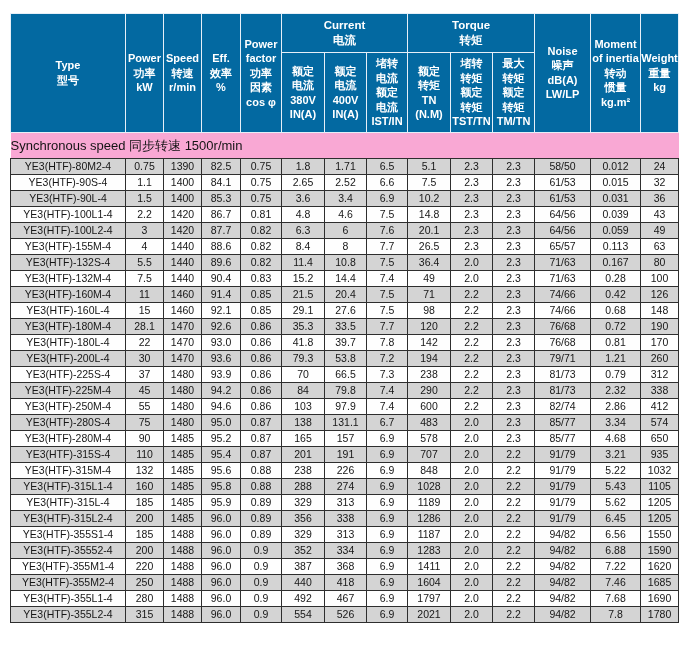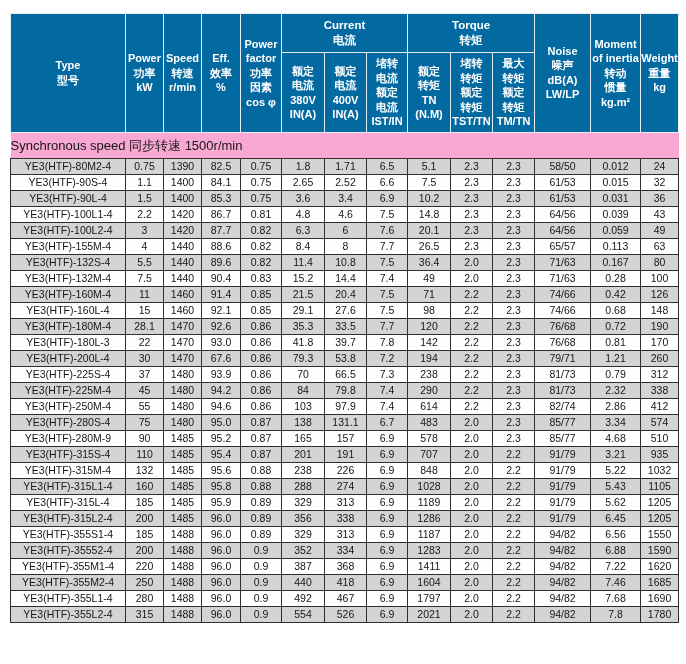--- a/index.html
+++ b/index.html
@@ -265,40 +265,40 @@
           <td>33.5</td>
           <td>7.7</td>
           <td>120</td>
           <td>2.2</td>
           <td>2.3</td>
           <td>76/68</td>
           <td>0.72</td>
           <td>190</td>
         </tr>
         <tr>
-          <td>YE3(HTF)-180L-3</td>
+          <td>YE3(HTF)-180L-4</td>
           <td>22</td>
           <td>1470</td>
           <td>93.0</td>
           <td>0.86</td>
           <td>41.8</td>
           <td>39.7</td>
           <td>7.8</td>
           <td>142</td>
           <td>2.2</td>
           <td>2.3</td>
           <td>76/68</td>
           <td>0.81</td>
           <td>170</td>
         </tr>
         <tr class="shade">
           <td>YE3(HTF)-200L-4</td>
           <td>30</td>
           <td>1470</td>
-          <td>67.6</td>
+          <td>93.6</td>
           <td>0.86</td>
           <td>79.3</td>
           <td>53.8</td>
           <td>7.2</td>
           <td>194</td>
           <td>2.2</td>
           <td>2.3</td>
           <td>79/71</td>
           <td>1.21</td>
           <td>260</td>
@@ -337,21 +337,21 @@
         </tr>
         <tr>
           <td>YE3(HTF)-250M-4</td>
           <td>55</td>
           <td>1480</td>
           <td>94.6</td>
           <td>0.86</td>
           <td>103</td>
           <td>97.9</td>
           <td>7.4</td>
-          <td>614</td>
+          <td>600</td>
           <td>2.2</td>
           <td>2.3</td>
           <td>82/74</td>
           <td>2.86</td>
           <td>412</td>
         </tr>
         <tr class="shade">
           <td>YE3(HTF)-280S-4</td>
           <td>75</td>
           <td>1480</td>
@@ -361,34 +361,34 @@
           <td>131.1</td>
           <td>6.7</td>
           <td>483</td>
           <td>2.0</td>
           <td>2.3</td>
           <td>85/77</td>
           <td>3.34</td>
           <td>574</td>
         </tr>
         <tr>
-          <td>YE3(HTF)-280M-9</td>
+          <td>YE3(HTF)-280M-4</td>
           <td>90</td>
           <td>1485</td>
           <td>95.2</td>
           <td>0.87</td>
           <td>165</td>
           <td>157</td>
           <td>6.9</td>
           <td>578</td>
           <td>2.0</td>
           <td>2.3</td>
           <td>85/77</td>
           <td>4.68</td>
-          <td>510</td>
+          <td>650</td>
         </tr>
         <tr class="shade">
           <td>YE3(HTF)-315S-4</td>
           <td>110</td>
           <td>1485</td>
           <td>95.4</td>
           <td>0.87</td>
           <td>201</td>
           <td>191</td>
           <td>6.9</td>

